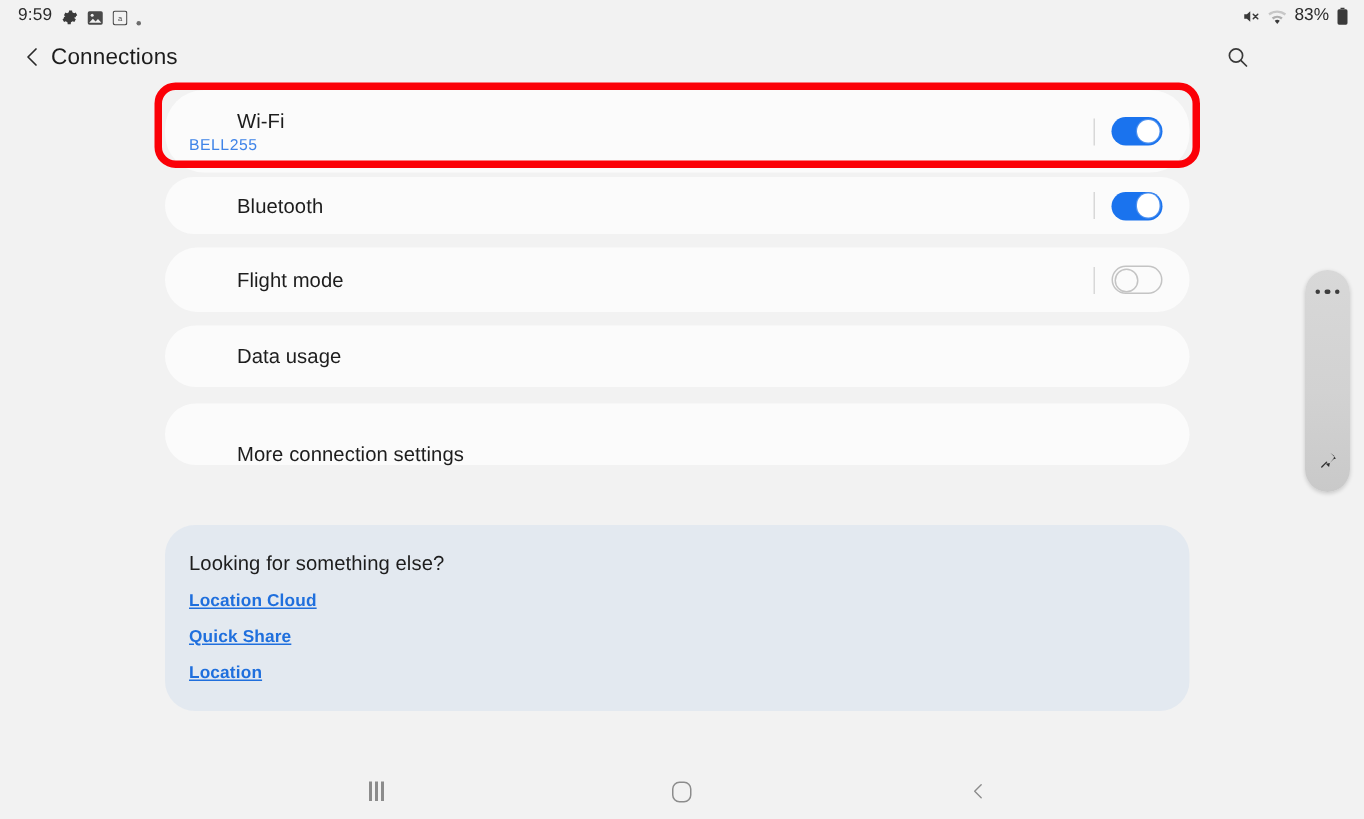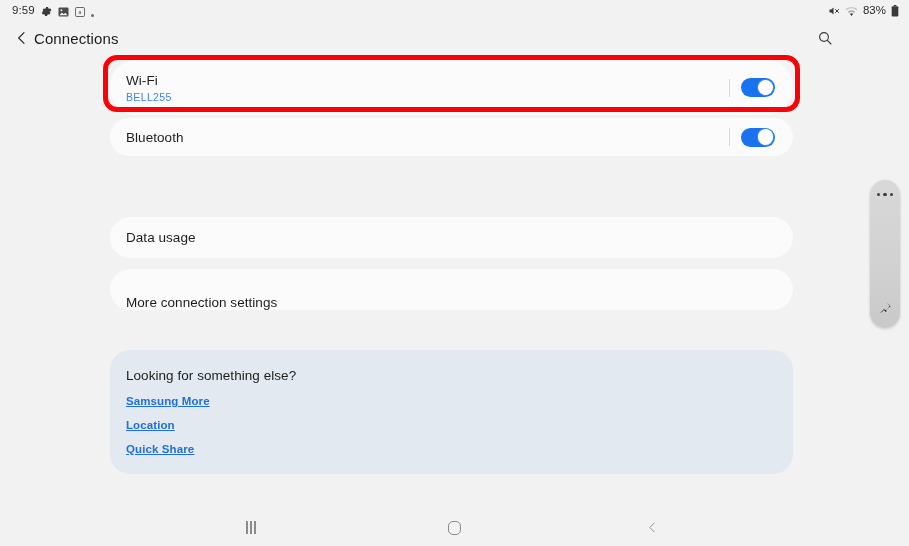--- a/index.html
+++ b/index.html
@@ -71,21 +71,21 @@
   .card {
     position: absolute;
     left: 110px; width: 683px;
     background: #fbfbfb;
     border-radius: 26px;
     display: flex; align-items: center;
     padding: 0 18px 0 16px;
   }
   .card-texts { display: flex; flex-direction: column; justify-content: center; flex: 1; }
   .card-title {
-    font-size: 13.5px; color: #1d1d1d; letter-spacing: 0.05px;
+    font-size: 13.5px; color: #1d1d1d; letter-spacing: 0.05px; margin-left: 32px;
   }
   .card-sub {
     font-size: 10.5px; color: #3f84e8; font-weight: normal;
     letter-spacing: 0.35px; margin-top: 3px;
   }
   .toggle-wrap { display: flex; align-items: center; gap: 11px; }
   .tgl-divider {
     width: 1px; height: 18px; background: #d8d8d8;
   }
   .switch {
@@ -272,38 +272,47 @@
     <div class="card" style="top:64px; height:38px;">
       <div class="card-texts">
         <span class="card-title">Bluetooth</span>
       </div>
       <div class="toggle-wrap">
         <span class="tgl-divider"></span>
         <span class="switch on"></span>
       </div>
     </div>
 
+    <div class="card" style="top:111px; height:43px;">
+      <div class="card-texts">
+        <span class="card-title">Flight mode</span>
+      </div>
+      <div class="toggle-wrap">
+        <span class="tgl-divider"></span>
+        <span class="switch off"></span>
+      </div>
+    </div>
 
     <div class="card" style="top:163px; height:41px;">
       <div class="card-texts">
         <span class="card-title">Data usage</span>
       </div>
     </div>
 
     <div class="card" style="top:215px; height:41px;align-items:flex-end;">
       <div class="card-texts">
         <span class="card-title">More connection settings</span>
       </div>
     </div>
 
     <div id="info-panel">
       <div id="info-heading">Looking for something else?</div>
-      <a class="info-link" href="#">Samsung More</a>
+      <a class="info-link" href="#">Location Cloud</a>
+      <a class="info-link" href="#">Quick Share</a>
       <a class="info-link" href="#">Location</a>
-      <a class="info-link" href="#">Quick Share</a>
     </div>
 
   </div>
 
   <div id="highlight-box"></div>
 
   <div id="edge-handle">
     <span id="edge-dots">
       <span></span>
         <span></span>

